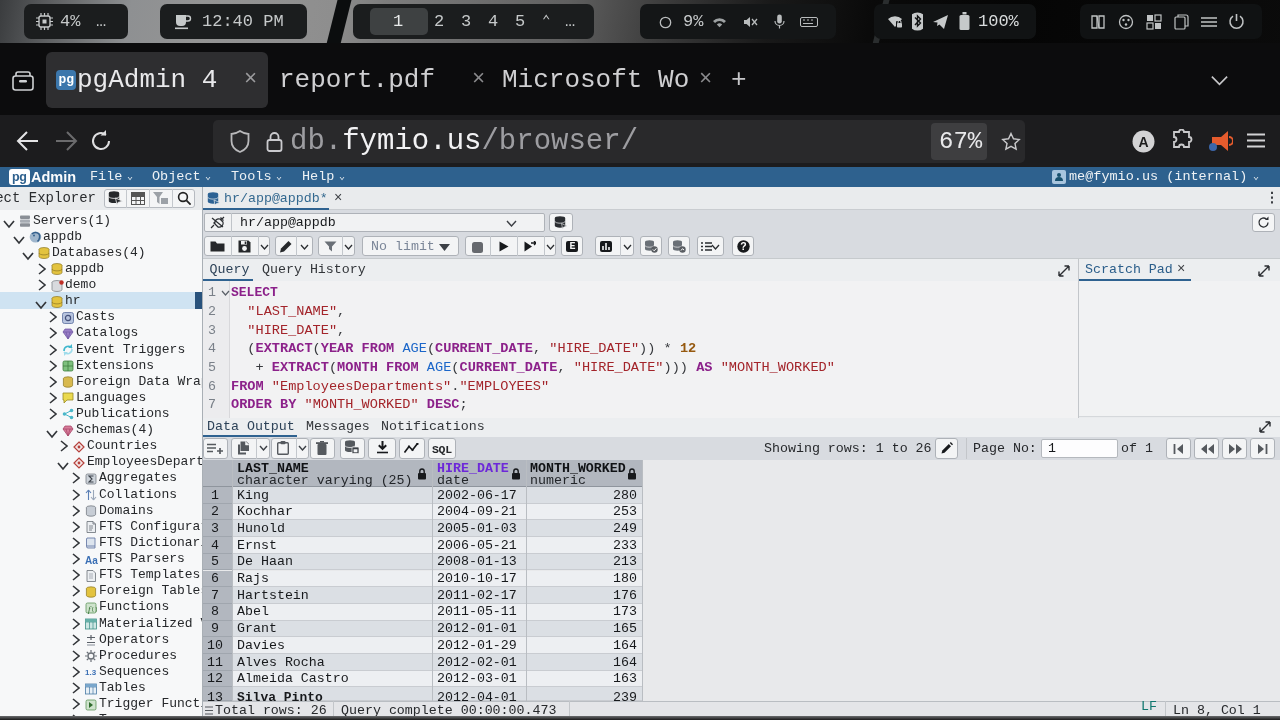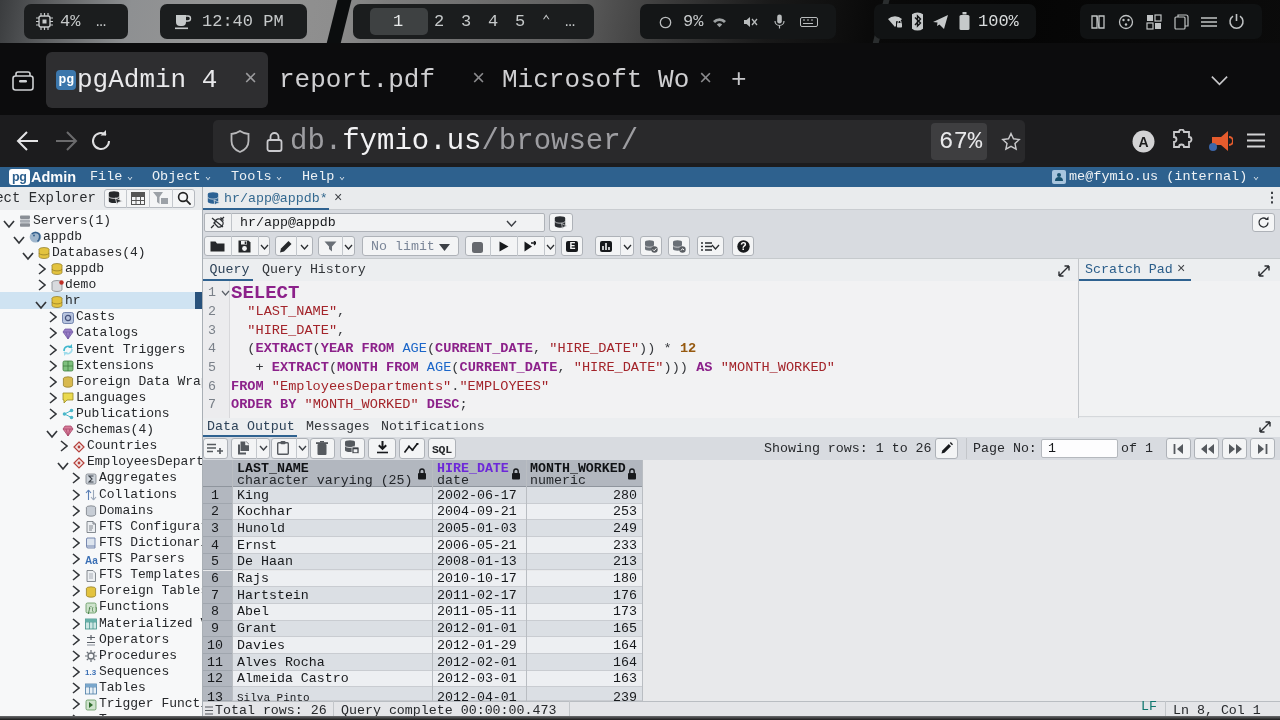--- a/index.html
+++ b/index.html
@@ -674,21 +674,21 @@
   <div class="abs" style="left:0px;top:97.2px;width:13px;height:18.66px;font-size:13.3px;line-height:18.66px;color:#7a8089;text-align:right;">1</div>
   <div class="abs" style="left:0px;top:115.9px;width:13px;height:18.66px;font-size:13.3px;line-height:18.66px;color:#7a8089;text-align:right;">2</div>
   <div class="abs" style="left:0px;top:134.5px;width:13px;height:18.66px;font-size:13.3px;line-height:18.66px;color:#7a8089;text-align:right;">3</div>
   <div class="abs" style="left:0px;top:153.2px;width:13px;height:18.66px;font-size:13.3px;line-height:18.66px;color:#7a8089;text-align:right;">4</div>
   <div class="abs" style="left:0px;top:171.8px;width:13px;height:18.66px;font-size:13.3px;line-height:18.66px;color:#7a8089;text-align:right;">5</div>
   <div class="abs" style="left:0px;top:190.5px;width:13px;height:18.66px;font-size:13.3px;line-height:18.66px;color:#7a8089;text-align:right;">6</div>
   <div class="abs" style="left:0px;top:209.2px;width:13px;height:18.66px;font-size:13.3px;line-height:18.66px;color:#7a8089;text-align:right;">7</div>
   <svg class="abs" style="left:18px;top:103px;" width="9" height="6" viewBox="0 0 9 6">
           <path d="M1 1l3.5 4L8 1" fill="none" stroke="#5a6068" stroke-width="1.2"></path>
         </svg>
-  <div class="t" style="left:28px;top:97.2px;font-size:19px;line-height:18.66px;color:#37393d;"><b style="color:#8c218a">SELECT</b></div>
+  <div class="t" style="left:28px;top:97.2px;font-size:13px;line-height:18.66px;color:#37393d;"><b style="color:#8c218a">SELECT</b></div>
   <div class="t" style="left:28px;top:115.9px;font-size:13.6px;line-height:18.66px;color:#37393d;">  <span style="color:#a3242a">"LAST_NAME"</span><span style="color:#37393d">,</span></div>
   <div class="t" style="left:28px;top:134.5px;font-size:13.6px;line-height:18.66px;color:#37393d;">  <span style="color:#a3242a">"HIRE_DATE"</span><span style="color:#37393d">,</span></div>
   <div class="t" style="left:28px;top:153.2px;font-size:13.6px;line-height:18.66px;color:#37393d;">  <span style="color:#37393d">(</span><b style="color:#8c218a">EXTRACT</b><span style="color:#37393d">(</span><b style="color:#8c218a">YEAR</b> <b style="color:#8c218a">FROM</b> <span style="color:#1b66c9">AGE</span><span style="color:#37393d">(</span><b style="color:#8c218a">CURRENT_DATE</b><span style="color:#37393d">,</span> <span style="color:#a3242a">"HIRE_DATE"</span><span style="color:#37393d">))</span> <span style="color:#37393d">*</span> <b style="color:#96590f">12</b></div>
   <div class="t" style="left:28px;top:171.8px;font-size:13.6px;line-height:18.66px;color:#37393d;">   + <b style="color:#8c218a">EXTRACT</b><span style="color:#37393d">(</span><b style="color:#8c218a">MONTH</b> <b style="color:#8c218a">FROM</b> <span style="color:#1b66c9">AGE</span><span style="color:#37393d">(</span><b style="color:#8c218a">CURRENT_DATE</b><span style="color:#37393d">,</span> <span style="color:#a3242a">"HIRE_DATE"</span><span style="color:#37393d">)))</span> <b style="color:#8c218a">AS</b> <span style="color:#a3242a">"MONTH_WORKED"</span></div>
   <div class="t" style="left:28px;top:190.5px;font-size:13.6px;line-height:18.66px;color:#37393d;"><b style="color:#8c218a">FROM</b> <span style="color:#a3242a">"EmployeesDepartments"</span><span style="color:#37393d">.</span><span style="color:#a3242a">"EMPLOYEES"</span></div>
   <div class="t" style="left:28px;top:209.2px;font-size:13.6px;line-height:18.66px;color:#37393d;"><b style="color:#8c218a">ORDER</b> <b style="color:#8c218a">BY</b> <span style="color:#a3242a">"MONTH_WORKED"</span> <b style="color:#8c218a">DESC</b><span style="color:#37393d">;</span></div>
   <div class="abs" style="left:0;top:231px;width:1077px;height:19px;background:#eceef0;"></div>
   <div class="t" style="left:4px;top:232px;font-size:13.3px;line-height:16px;color:#2d4258;">Data Output</div>
   <div class="abs" style="left:0;top:247.5px;width:94px;height:2px;background:#2f6290;"></div>
   <div class="t" style="left:103px;top:232px;font-size:13.3px;line-height:16px;color:#33363a;">Messages</div>
@@ -866,21 +866,21 @@
   <div class="abs" style="left:330px;top:467.5px;width:104px;height:16px;font-size:13.3px;line-height:16px;color:#17191c;text-align:right;">164</div>
   <div class="abs" style="left:29px;top:483.7px;width:410px;height:16.7px;background:#edeff2;border-bottom:1px solid #c9ccd1;"></div>
   <div class="abs" style="left:0;top:483.7px;width:29px;height:16.7px;background:#b2b7bf;border-bottom:1px solid #a0a6ae;"></div>
   <div class="abs" style="left:0;top:484.2px;width:24px;height:16px;font-size:13.3px;line-height:16px;color:#17191c;text-align:center;">12</div>
   <div class="t" style="left:34px;top:484.2px;font-size:13.3px;line-height:16px;color:#17191c;">Almeida Castro</div>
   <div class="t" style="left:234px;top:484.2px;font-size:13.3px;line-height:16px;color:#17191c;">2012-03-01</div>
   <div class="abs" style="left:330px;top:484.2px;width:104px;height:16px;font-size:13.3px;line-height:16px;color:#17191c;text-align:right;">163</div>
   <div class="abs" style="left:29px;top:500.4px;width:410px;height:13.6px;background:#dbdfe4;border-bottom:1px solid #c9ccd1;"></div>
   <div class="abs" style="left:0;top:500.4px;width:29px;height:13.6px;background:#b2b7bf;border-bottom:1px solid #a0a6ae;"></div>
   <div class="abs" style="left:0;top:503.1px;width:24px;height:16px;font-size:13.3px;line-height:16px;color:#17191c;text-align:center;">13</div>
-  <div class="t" style="left:34px;top:503.1px;font-size:11px;line-height:16px;color:#17191c;">Silva Pinto</div>
+  <div class="t" style="left:34px;top:503.1px;font-size:13px;line-height:16px;color:#17191c;font-weight:bold;">Silva Pinto</div>
   <div class="t" style="left:234px;top:503.1px;font-size:13.3px;line-height:16px;color:#17191c;">2012-04-01</div>
   <div class="abs" style="left:330px;top:503.1px;width:104px;height:16px;font-size:13.3px;line-height:16px;color:#17191c;text-align:right;">239</div>
   <div class="abs" style="left:29px;top:273px;width:1px;height:241px;background:#b9bdc2;"></div>
   <div class="abs" style="left:229px;top:273px;width:1px;height:241px;background:#b9bdc2;"></div>
   <div class="abs" style="left:323px;top:273px;width:1px;height:241px;background:#b9bdc2;"></div>
   <div class="abs" style="left:439px;top:273px;width:1px;height:241px;background:#b9bdc2;"></div>
   <div class="abs" style="left:0;top:514px;width:1077px;height:19px;background:#e4e5e8;border-top:1px solid #b9bdc2;"></div>
   <svg class="abs" style="left:2px;top:519px;" width="8" height="9" viewBox="0 0 8 9">
           <path d="M0 1h8M0 4.5h8M0 8h8" stroke="#55595e" stroke-width="1.2"></path>
         </svg>

